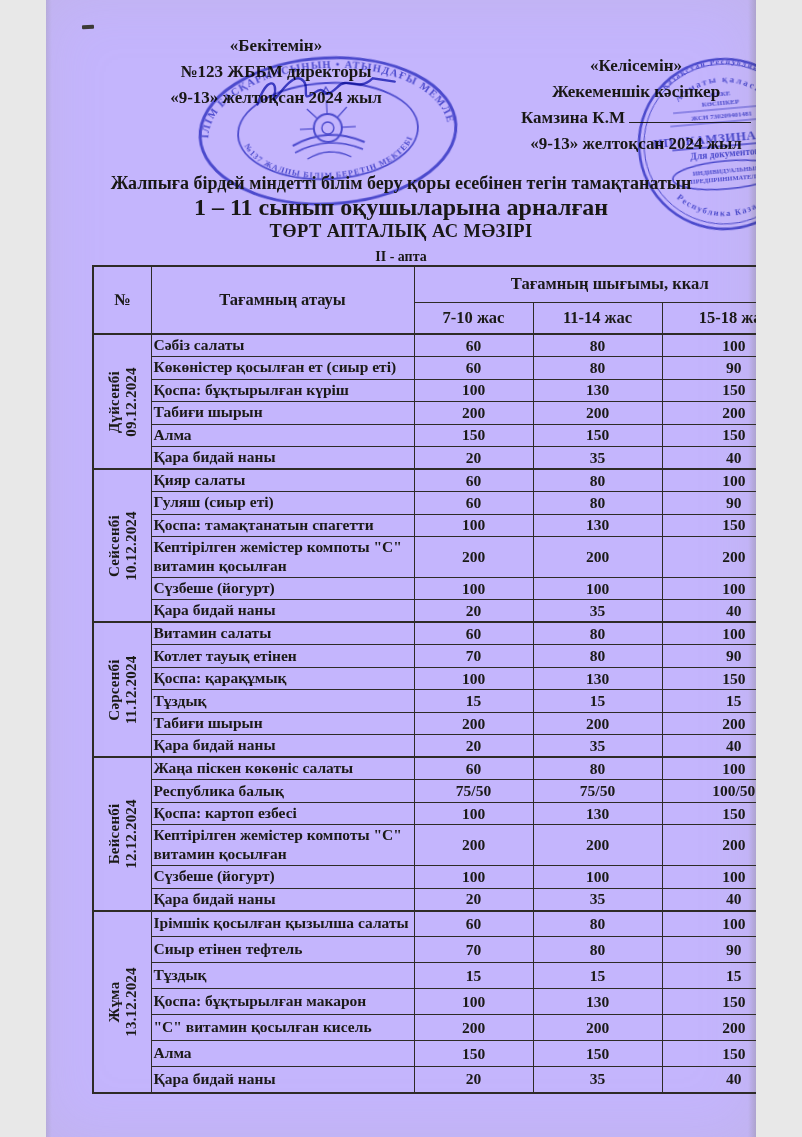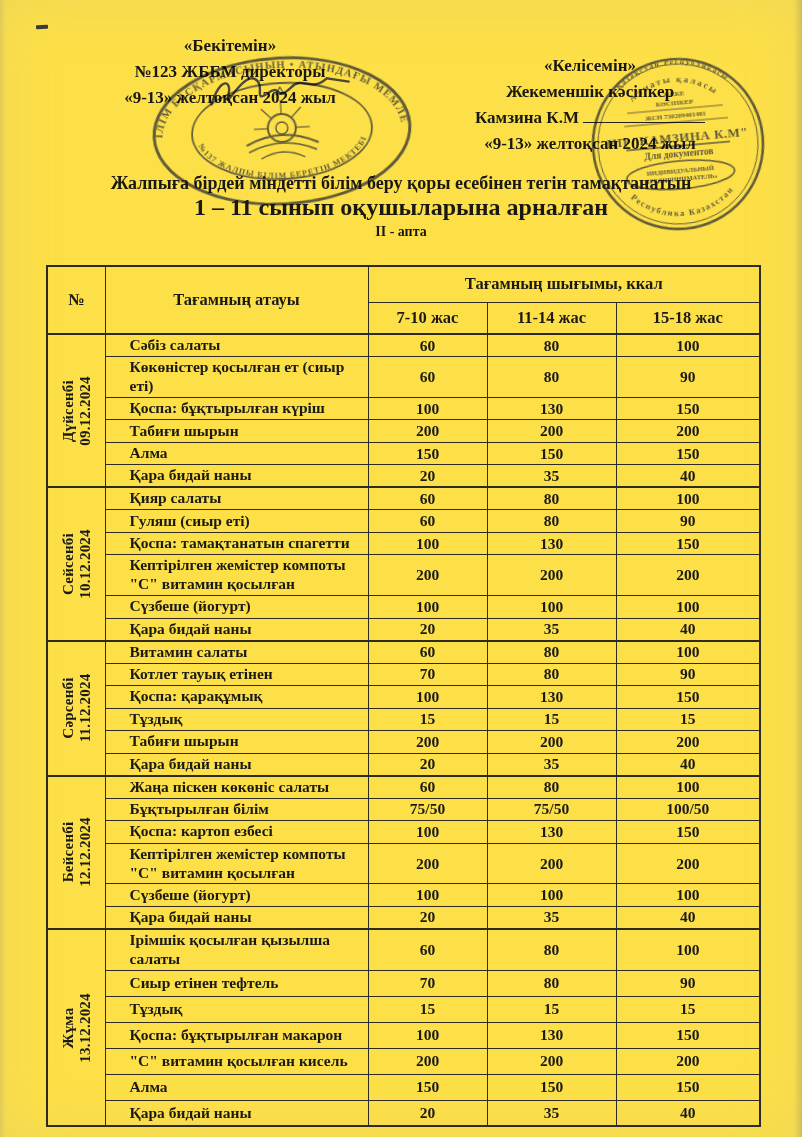--- a/index.html
+++ b/index.html
@@ -1,19 +1,19 @@
 <!DOCTYPE html>
 <html><head>
 <meta charset="utf-8">
 <style>
   html,body { margin:0; padding:0; }
   body { background:#e8e8e8; font-family:"Liberation Serif", serif; }
   .page {
-    position:relative; width:802px; height:1137px; margin:0 auto;
-    background:#fde047; overflow:hidden;
+    position:relative; width:710px; height:1137px; margin:0 auto;
+    background:#c4b5fd; overflow:hidden;
     box-shadow: inset 0 0 60px rgba(175,170,158,.18);
   }
   .edge-right { position:absolute; right:0; top:0; width:8px; height:100%;
     background:linear-gradient(to left, rgba(120,118,112,.28), rgba(120,118,112,0)); }
   .edge-left { position:absolute; left:0; top:0; width:6px; height:100%;
     background:linear-gradient(to right, rgba(140,138,130,.20), rgba(140,138,130,0)); }
   .mark-dash { position:absolute; left:36px; top:25px; width:12px; height:4px;
     background:#3c3a36; border-radius:1px; transform:rotate(-2deg); }
 
   
@@ -49,21 +49,21 @@
   .menu-table { border:2.4px solid #2e2b27; }
   .menu-table thead th { font-size:16.5px; text-align:center; padding:2px 2px; }
   .menu-table thead tr.hr1 { height:36px; }
   .menu-table thead tr.hr2 { height:32px; }
   tr.day-start td { border-top-width:2.3px; }
   td.day-cell { position:relative; }
   .day-rot { position:absolute; top:50%; left:50%;
     transform:translate(-50%,-50%) rotate(-90deg);
     white-space:nowrap; text-align:center; font-size:15px; line-height:16.5px;
     letter-spacing:.2px; }
-  td.name-cell { font-size:15.5px; padding:1px 4px 1px 24px; line-height:1.22; }
+  td.name-cell { font-size:15.5px; padding:1px 4px 1px 2px; line-height:1.22; }
   td.val-cell  { font-size:15.5px; text-align:center; padding:1px 2px; }
   tr.h22 { height:22.5px; }
   tr.h26 { height:26px; }
 </style>
 </head>
 <body>
 
 <div class="page">
   <div class="edge-left"></div>
   <div class="edge-right"></div>
@@ -148,20 +148,21 @@
       <line x1="48" y1="53" x2="144" y2="53" stroke-width=".9"></line>
       <line x1="44" y1="66" x2="148" y2="66" stroke-width=".9"></line>
       <line x1="44" y1="90" x2="148" y2="90" stroke-width="1.6"></line>
       <ellipse cx="96" cy="119" rx="54" ry="14" stroke-width="1.6"></ellipse>
     </g>
   </svg>
 
   <div class="titleblock">
     <div class="t1">Жалпыға бірдей міндетті білім беру қоры есебінен тегін тамақтанатын</div>
     <div class="t2">1 – 11 сынып оқушыларына арналған</div>
+    <div class="t3">ТӨРТ АПТАЛЫҚ АС МӘЗІРІ</div>
     <div class="t4">ІІ - апта</div>
   </div>
 
   <table class="menu-table">
     <colgroup>
       <col style="width:58px">
         <col style="width:263px">
       <col style="width:119px">
         <col style="width:129px">
         <col style="width:144px">
@@ -311,21 +312,21 @@
               <div>Бейсенбі</div>
               <div>12.12.2024</div>
             </div>
           </td>
           <td class="name-cell">Жаңа піскен көкөніс салаты</td>
           <td class="val-cell">60</td>
           <td class="val-cell">80</td>
           <td class="val-cell">100</td>
         </tr>
         <tr class="h22">
-          <td class="name-cell">Бұқтырылған білім</td>
+          <td class="name-cell">Республика балық</td>
           <td class="val-cell">75/50</td>
           <td class="val-cell">75/50</td>
           <td class="val-cell">100/50</td>
         </tr>
         <tr class="h22">
           <td class="name-cell">Қоспа: картоп езбесі</td>
           <td class="val-cell">100</td>
           <td class="val-cell">130</td>
           <td class="val-cell">150</td>
         </tr>

